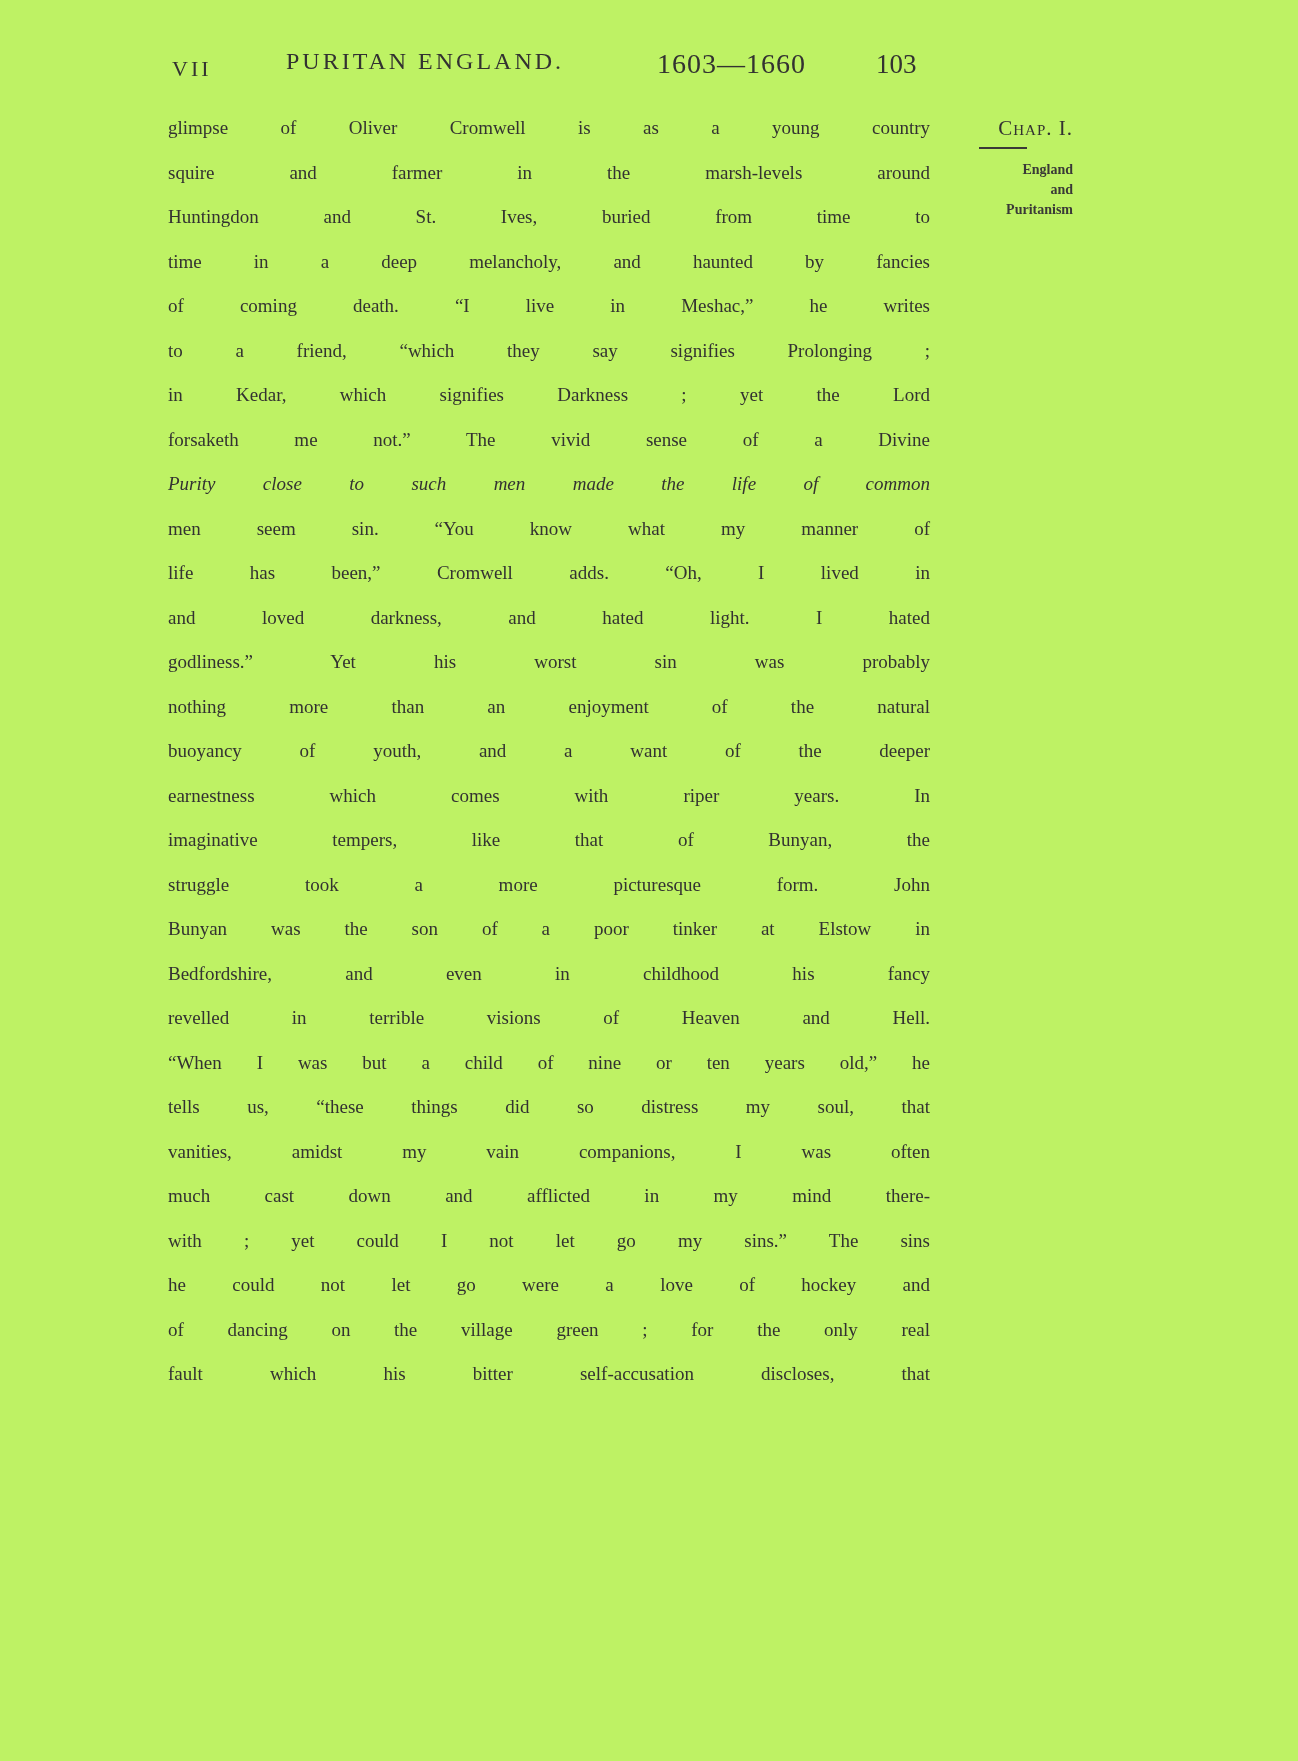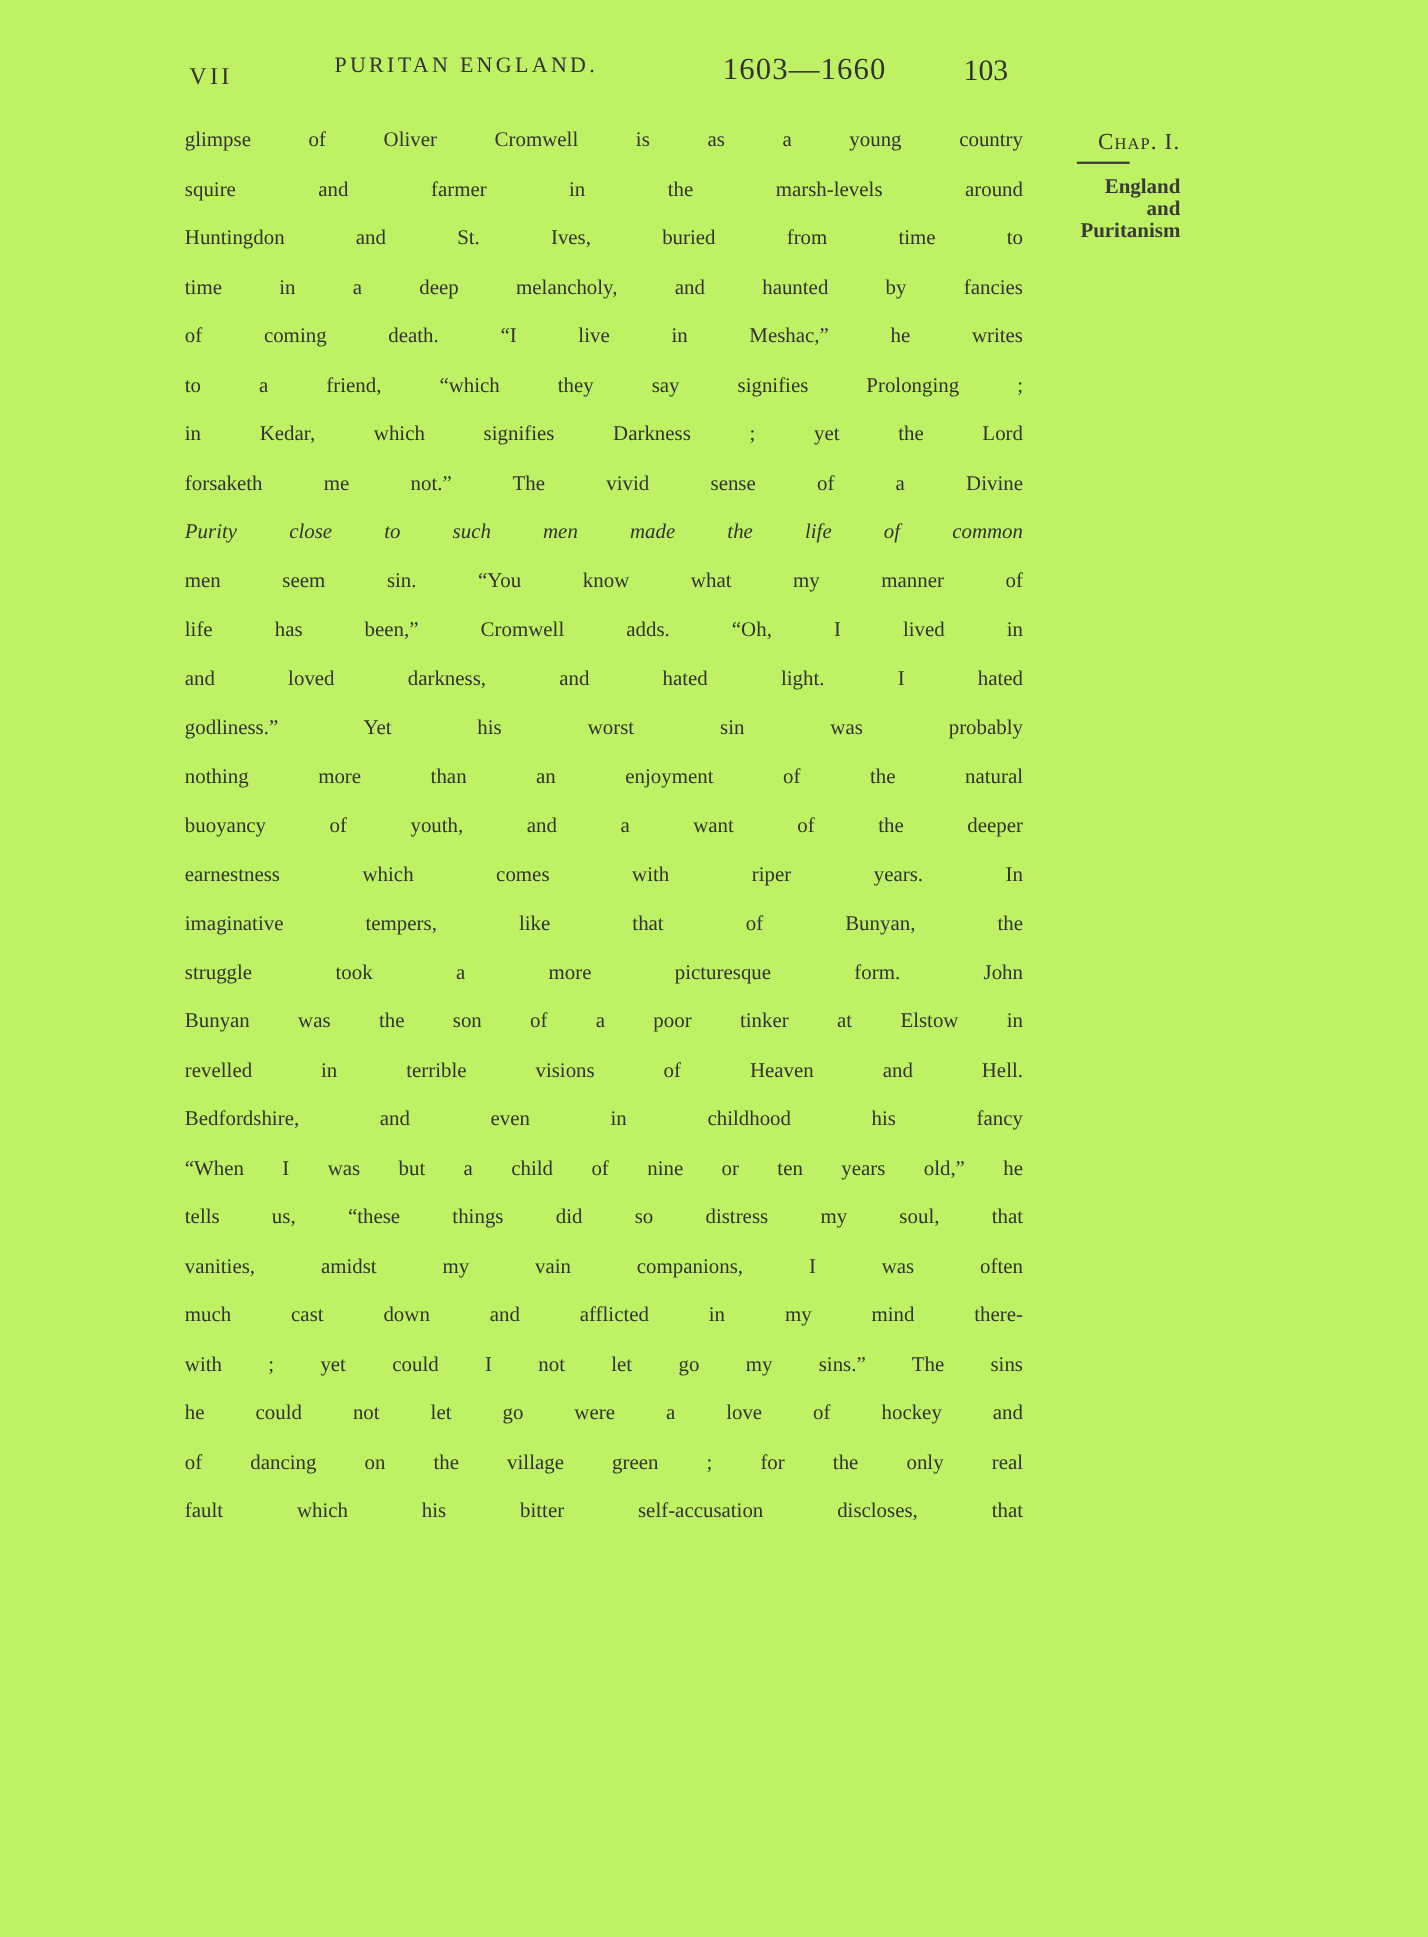--- a/index.html
+++ b/index.html
@@ -28,23 +28,23 @@
   .chapter-numeral {
     position: absolute;
     left: 172px;
     top: 10px;
     font-size: 22px;
     letter-spacing: 3px;
     font-variant: small-caps;
   }
   .head-title {
     position: absolute;
-    left: 304px;
+    left: 286px;
     top: 2px;
-    font-size: 20px;
+    font-size: 24px;
     letter-spacing: 3px;
   }
   .head-dates {
     position: absolute;
     left: 657px;
     top: 2px;
     font-size: 28px;
     letter-spacing: 1px;
   }
   .head-pagenum {
@@ -90,21 +90,21 @@
     display: block;
     width: 48px;
     height: 2px;
     background: #3a3937;
     border: none;
     margin: 6px auto 10px auto;
   }
   .sidenote-line {
     display: block;
     font-weight: bold;
-    font-size: 19px;
+    font-size: 14px;
     line-height: 21px;
     color: #3a3937;
   }
   .sidenote-line.middle {
     line-height: 19px;
   }
 </style>
 </head>
 <body>
 
@@ -138,22 +138,22 @@
       <div class="text-line">men seem sin.  “You know what my manner of</div>
       <div class="text-line">life has been,” Cromwell adds.  “Oh, I lived in</div>
       <div class="text-line">and loved darkness, and hated light.  I hated</div>
       <div class="text-line">godliness.”  Yet his worst sin was probably</div>
       <div class="text-line">nothing more than an enjoyment of the natural</div>
       <div class="text-line">buoyancy of youth, and a want of the deeper</div>
       <div class="text-line">earnestness which comes with riper years.  In</div>
       <div class="text-line">imaginative tempers, like that of Bunyan, the</div>
       <div class="text-line">struggle took a more picturesque form.  John</div>
       <div class="text-line">Bunyan was the son of a poor tinker at Elstow in</div>
+      <div class="text-line">Bedfordshire, and even in childhood his fancy</div>
       <div class="text-line">revelled in terrible visions of Heaven and Hell.</div>
-      <div class="text-line">Bedfordshire, and even in childhood his fancy</div>
       <div class="text-line">“When I was but a child of nine or ten years old,” he</div>
       <div class="text-line">tells us, “these things did so distress my soul, that</div>
       <div class="text-line">vanities, amidst my vain companions, I was often</div>
       <div class="text-line">much cast down and afflicted in my mind there-</div>
       <div class="text-line">with ; yet could I not let go my sins.”  The sins</div>
       <div class="text-line">he could not let go were a love of hockey and</div>
       <div class="text-line">of dancing on the village green ; for the only real</div>
       <div class="text-line">fault which his bitter self-accusation discloses, that</div>
     </div>
 

